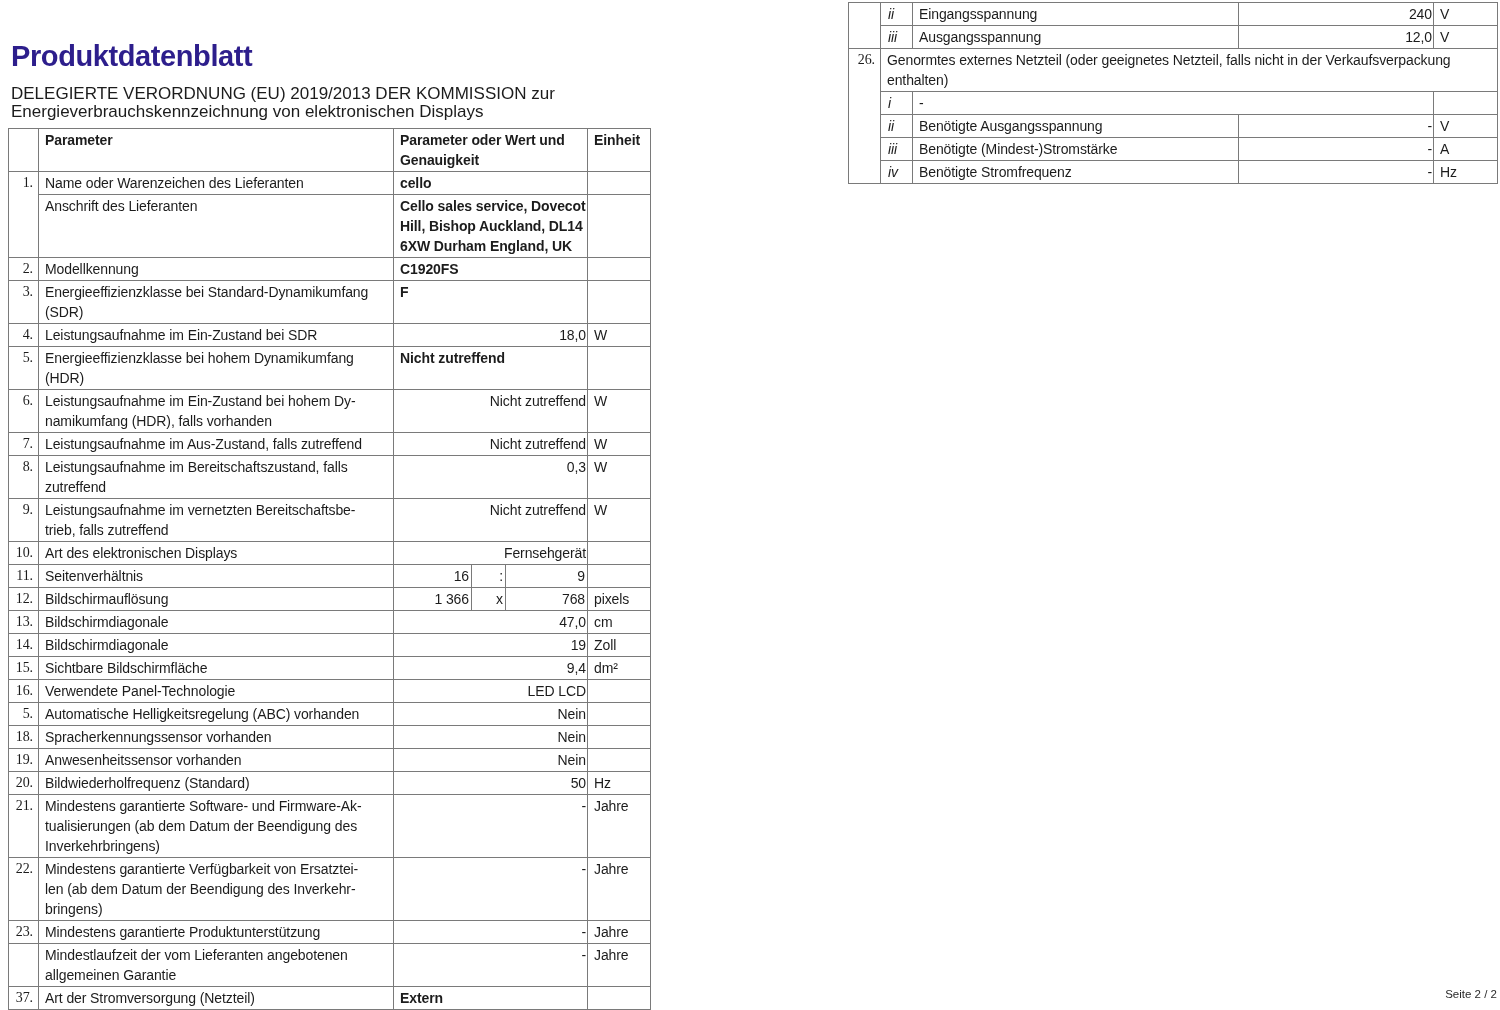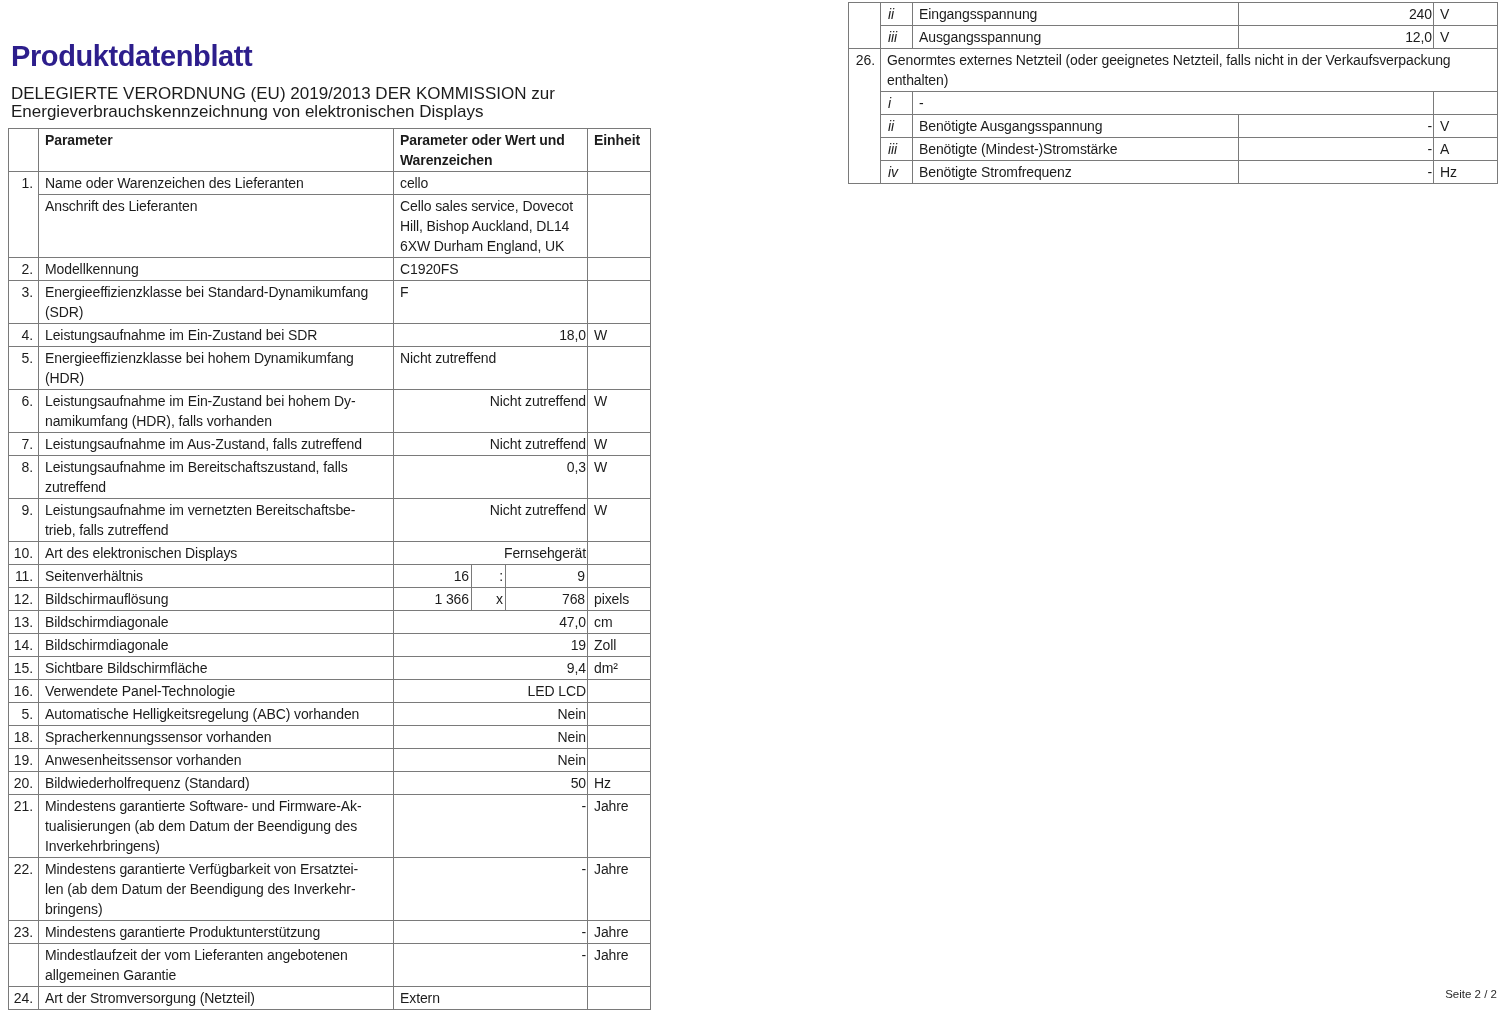--- a/index.html
+++ b/index.html
@@ -30,24 +30,24 @@
   #table1{position:absolute;left:0;top:88px;width:642px;}
   #table2{position:absolute;left:0;top:2px;width:649px;border-radius:29px;}
   .doc-table td,.doc-table th{
     border:1px solid #7a7a7a;
     vertical-align:top;
     padding:1px 6px;
     overflow:hidden;
     white-space:pre;
   }
   .doc-table th{text-align:left;font-weight:bold;border-radius:19px;}
-  td.num{text-align:right;padding-right:5px;padding-left:2px;}
+  td.num{text-align:right;padding-right:5px;padding-left:2px;font-family:Liberation Serif, serif;}
   td.sub{font-style:italic;padding-left:7px;}
   td.val.ar{text-align:right;padding-right:1px;}
-  td.val.al{text-align:left;}
+  td.val.al{text-align:left;font-weight:bold;}
   td.val.ac{text-align:right;padding-left:2px;padding-right:2px;}
   td.unit{text-align:left;}
 
   .page-footer{
     position:absolute;left:0;width:100%;
     text-align:right;font-size:11.5px;color:#2a2a2a;letter-spacing:0;
   }
   #page1 .page-footer{top:988px;}
   #page2 .page-footer{top:988px;}
 </style>
@@ -67,21 +67,21 @@
       <col style="width:78px">
         <col style="width:34px">
         <col style="width:82px">
       <col style="width:63px">
     </colgroup>
     <tbody id="tbody1">
       <tr>
         <th></th>
         <th colspan="2">Parameter</th>
         <th colspan="3">Parameter oder Wert und
-Warenzeichen</th>
+Genauigkeit</th>
         <th>Einheit</th>
       </tr>
     <tr>
           <td rowspan="2" class="num">1.</td>
           <td colspan="2" class="param">Name oder Warenzeichen des Lieferanten</td>
           <td colspan="3" class="val al">cello</td>
           <td class="unit"></td>
         </tr>
         <tr>
           <td colspan="2" class="param">Anschrift des Lieferanten</td>
@@ -236,21 +236,21 @@
           <td class="unit">Jahre</td>
         </tr>
         <tr>
           <td class="num"></td>
           <td colspan="2" class="param">Mindestlaufzeit der vom Lieferanten angebotenen
 allgemeinen Garantie</td>
           <td colspan="3" class="val ar">-</td>
           <td class="unit">Jahre</td>
         </tr>
         <tr>
-          <td class="num">24.</td>
+          <td class="num">37.</td>
           <td colspan="2" class="param">Art der Stromversorgung (Netzteil)</td>
           <td colspan="3" class="val al">Extern</td>
           <td class="unit"></td>
         </tr>
         <tr>
           <td rowspan="2" class="num">25.</td>
           <td colspan="6" class="param">Externes Netzteil (nicht genormt, in der Verkaufsverpackung enthalten)</td>
         </tr>
         <tr>
           <td class="sub">i</td>

